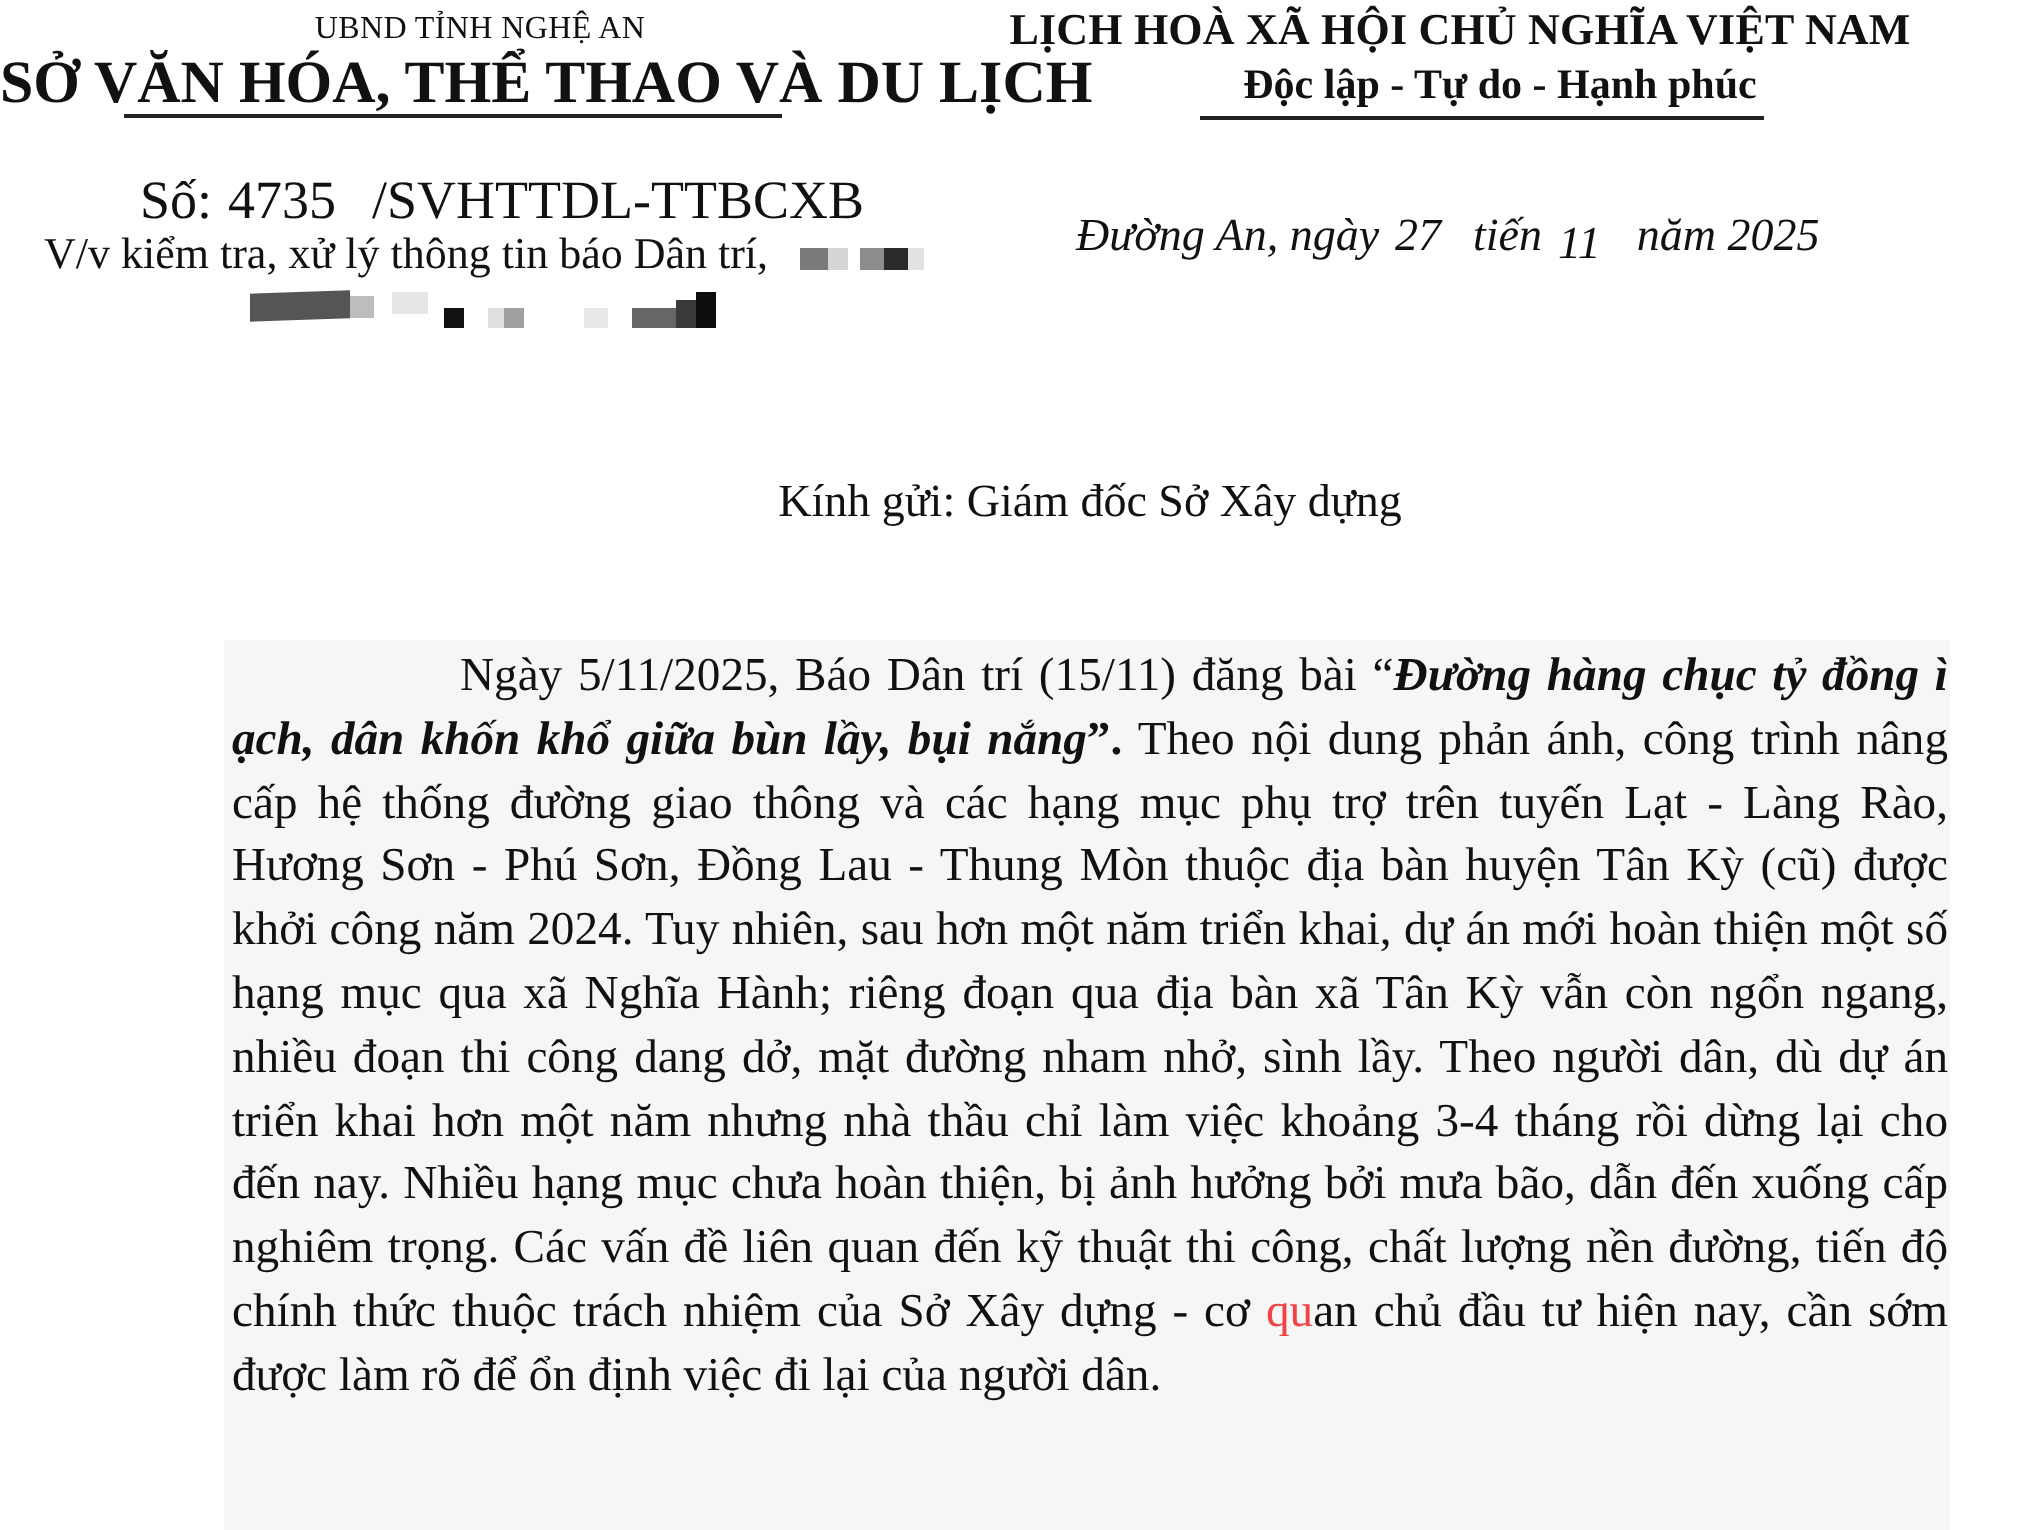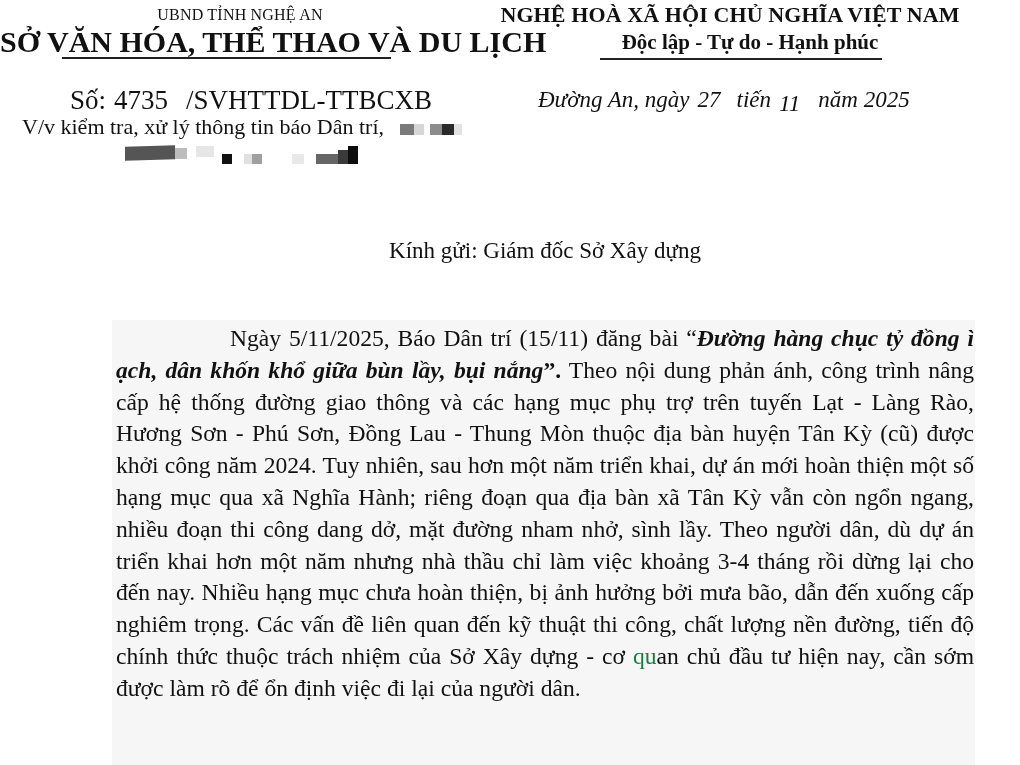--- a/index.html
+++ b/index.html
@@ -58,21 +58,21 @@
     .redact {
       position: absolute; height: 11px;
     }
 
     
     .place-date {
       left: 538px; top: 86px;
       font-size: 23px; line-height: 28px; font-style: italic;
     }
     .place-date .d { font-style: normal; font-style: italic; margin: 0 16px 0 8px; }
-    .place-date .m { display: inline-block; transform: translateY(4px); margin: 0 18px 0 8px; }
+    .place-date .m { display: inline-block; transform: translateY(4px); margin: 18px 18px 0 8px; }
 
     
     .recipient {
       left: 0; top: 236px; width: 1090px; text-align: center;
       font-size: 23px; line-height: 30px;
     }
 
     
     .body-block {
       position: absolute;
@@ -86,30 +86,30 @@
       text-align: justify;
       text-align-last: left;
     }
     .body-text p {
       margin: 0;
       text-indent: 86px;
     }
     .body-text .lead { font-weight: normal; margin-left: 28px; }
     .body-text .title-ital { font-weight: bold; font-style: italic; }
     .body-text .close-q { font-weight: bold; }
-    .body-text .faded { color: #15803d; }
+    .body-text .faded { color: #ef4444; }
   </style>
 </head>
 <body>
 
 <div class="abs agency-parent">UBND TỈNH NGHỆ AN</div>
 <div class="abs agency-name">SỞ VĂN HÓA, THỂ THAO VÀ DU LỊCH</div>
 <div class="agency-underline"></div>
 
-<div class="abs nation">NGHỆ HOÀ XÃ HỘI CHỦ NGHĨA VIỆT NAM</div>
+<div class="abs nation">LỊCH HOÀ XÃ HỘI CHỦ NGHĨA VIỆT NAM</div>
 <div class="abs motto">Độc lập - Tự do - Hạnh phúc</div>
 <div class="motto-underline"></div>
 
 <div class="abs doc-number">
   <span>Số:</span><span class="num">4735</span><span>/SVHTTDL-TTBCXB</span>
 </div>
 
 <div class="abs subject">V/v kiểm tra, xử lý thông tin báo Dân trí,</div>
 <div>
   <div class="redact" style="left:400px; top:124px; width:14px; background:#7a7a7a;"></div>

